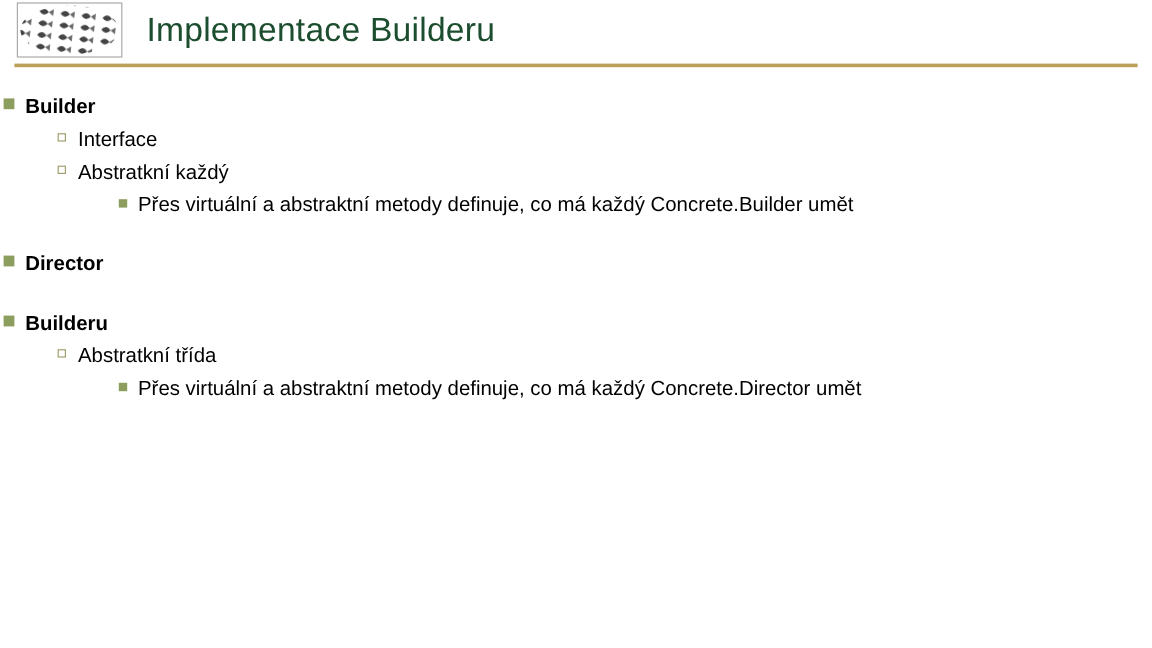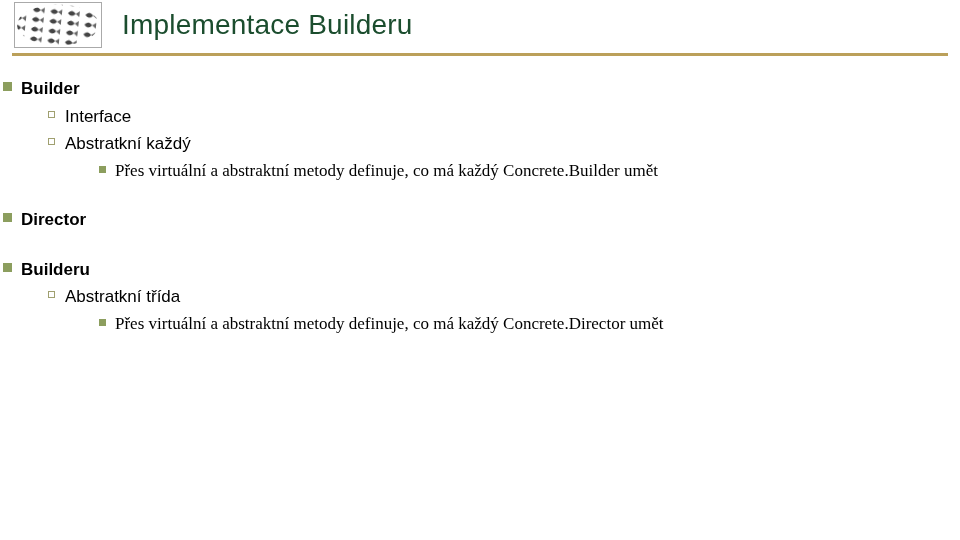--- a/index.html
+++ b/index.html
@@ -69,21 +69,20 @@
     margin-top: 2px;
     padding-left: 62px;
     position: relative;
     font-weight: normal;
   }
   .l3 {
     margin-top: 1px;
     padding-left: 112px;
     position: relative;
     font-weight: normal;
-    font-family: Liberation Serif, serif;
   }
   .bullet-sq-l1 {
     position: absolute;
     left: 0;
     top: 6px;
     width: 9px;
     height: 9px;
     background: #8c9e5e;
   }
   .bullet-sq-l2 {

